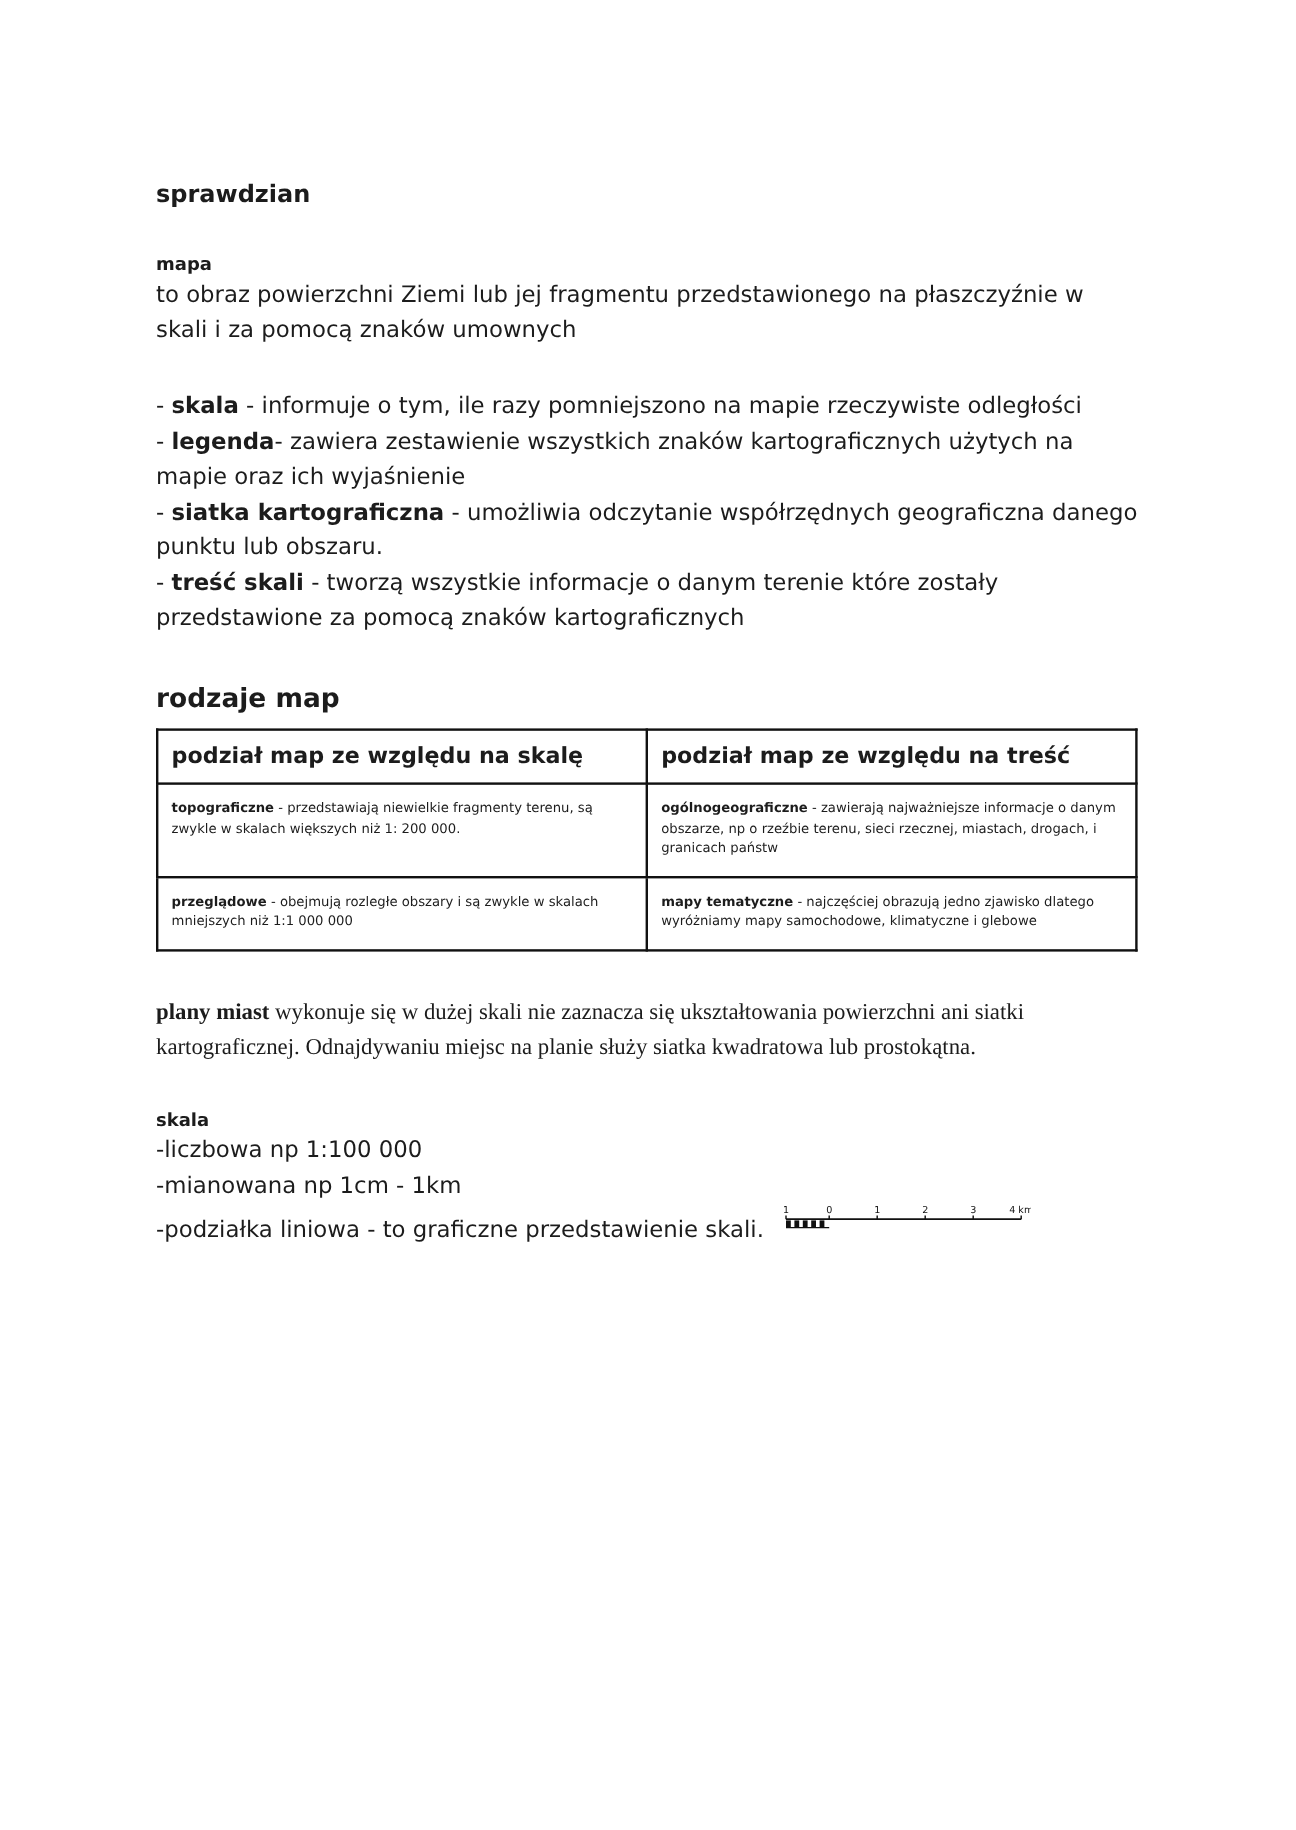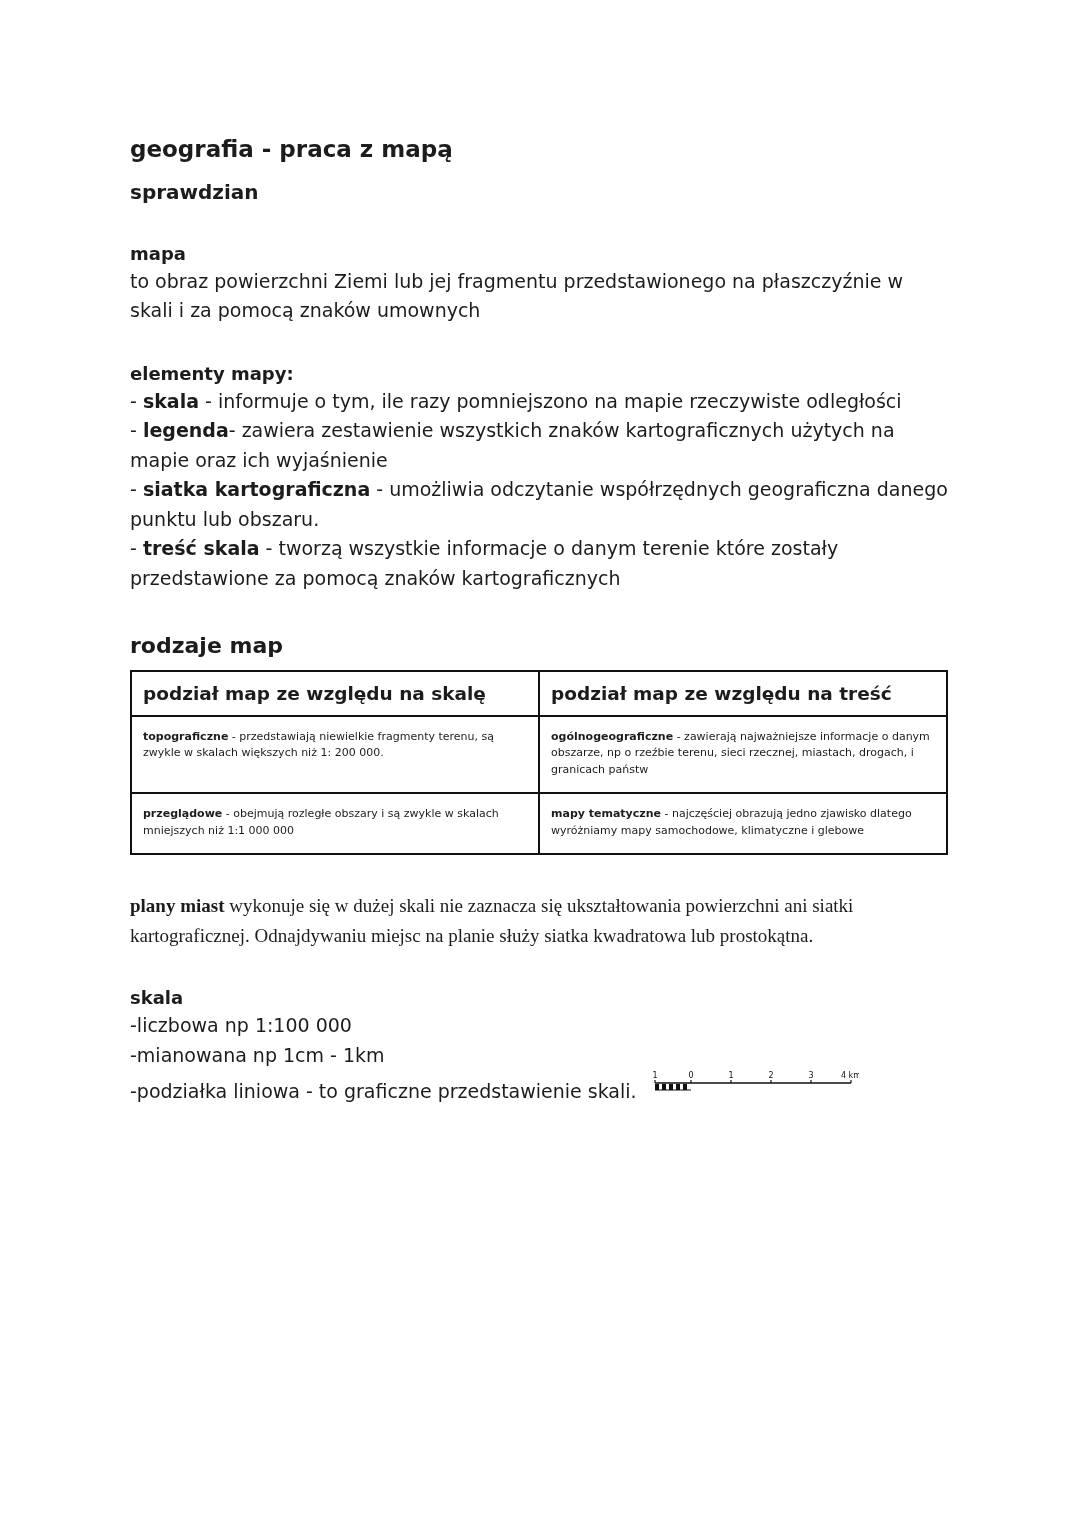--- a/index.html
+++ b/index.html
@@ -24,21 +24,21 @@
     line-height: 1.35;
   }
   .doc-subtitle {
     font-size: 20px;
     font-weight: bold;
     line-height: 1.4;
     margin-top: 13px;
   }
   .section { margin-top: 34px; }
   .section-heading {
-    font-size: 18px;
+    font-size: 15px;
     font-weight: bold;
     line-height: 1.5;
   }
   .body-text {
     font-size: 19px;
     line-height: 1.55;
   }
   .list-item {
     font-size: 19px;
     line-height: 1.55;
@@ -89,34 +89,32 @@
     flex: 0 0 auto;
     margin-bottom: 2px;
   }
   b, strong { font-weight: bold; }
 </style>
 </head>
 <body>
 
 <div class="page">
 
-  <div class="doc-title">geografia - praca z mapą</div>
   <div class="doc-subtitle">sprawdzian</div>
 
   <div class="section">
     <div class="section-heading">mapa</div>
     <div class="body-text">to obraz powierzchni Ziemi lub jej fragmentu przedstawionego na płaszczyźnie w skali i za pomocą znaków umownych</div>
   </div>
 
   <div class="section">
-    <div class="section-heading">elementy mapy:</div>
     <div class="list-item"><span>- </span><strong>skala</strong><span> - informuje o tym, ile razy pomniejszono na mapie rzeczywiste odległości</span></div>
     <div class="list-item"><span>- </span><strong>legenda</strong><span>- zawiera zestawienie wszystkich znaków kartograficznych użytych na mapie oraz ich wyjaśnienie</span></div>
     <div class="list-item"><span>- </span><strong>siatka kartograficzna</strong><span> - umożliwia odczytanie współrzędnych geograficzna danego punktu lub obszaru.</span></div>
-    <div class="list-item"><span>- </span><strong>treść skala</strong><span> - tworzą wszystkie informacje o danym terenie które zostały przedstawione za pomocą znaków kartograficznych</span></div>
+    <div class="list-item"><span>- </span><strong>treść skali</strong><span> - tworzą wszystkie informacje o danym terenie które zostały przedstawione za pomocą znaków kartograficznych</span></div>
   </div>
 
   <div class="big-heading">rodzaje map</div>
 
   <table class="map-table">
     <thead>
       <tr>
         <th>podział map ze względu na skalę</th>
         <th>podział map ze względu na treść</th>
       </tr>

